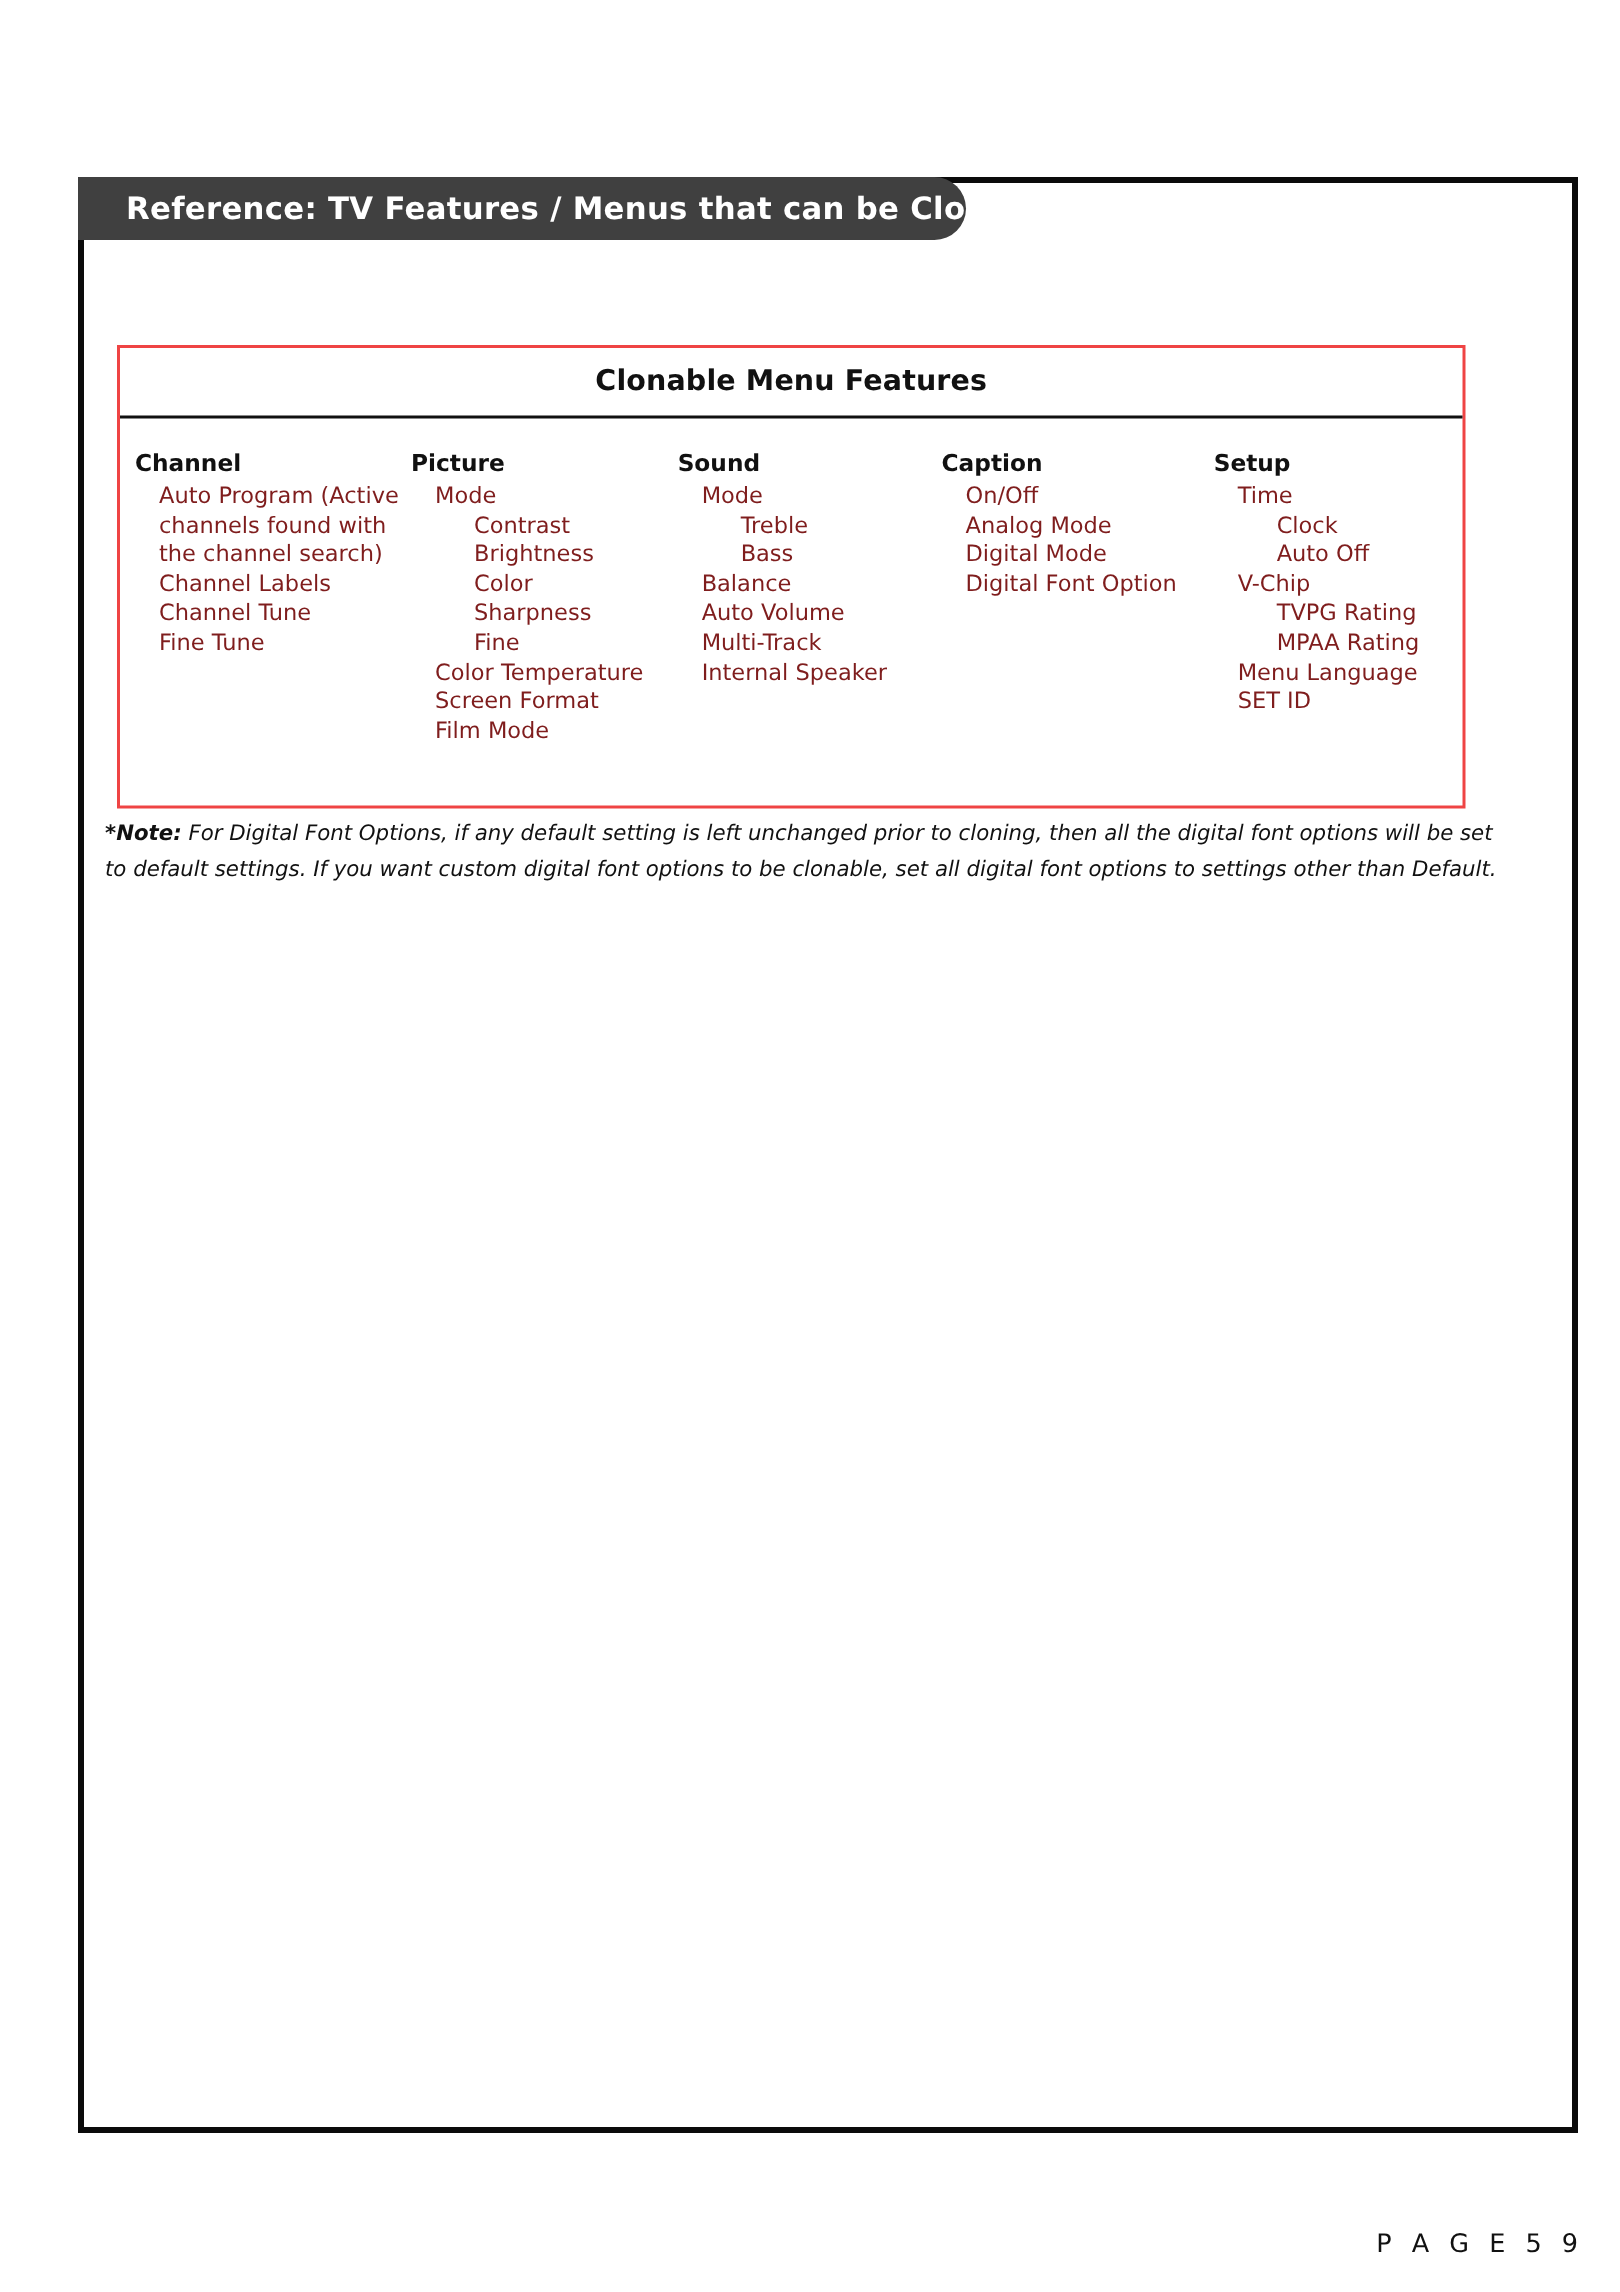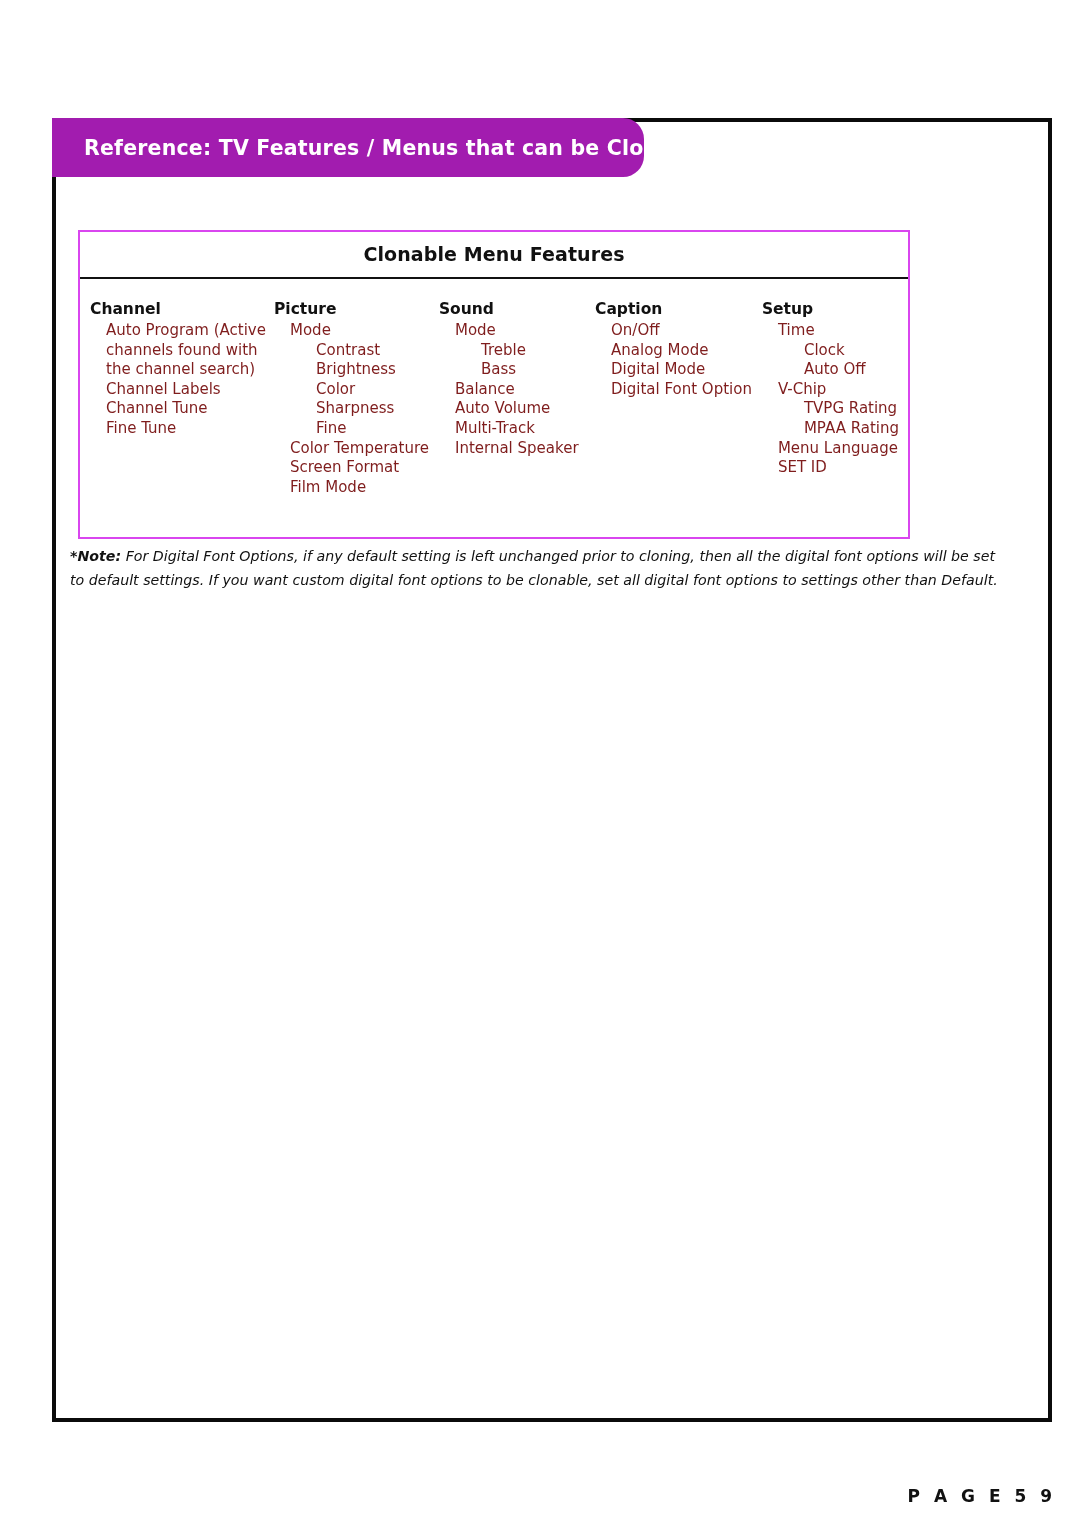--- a/index.html
+++ b/index.html
@@ -26,22 +26,22 @@
     box-sizing: border-box;
     background: #ffffff;
   }
 
   
   .section-header {
     position: absolute;
     left: 52px;
     top: 118px;
     width: 592px;
-    height: 59px;
-    background: #a21caf;
+    height: 42px;
+    background: #404040;
     border-radius: 0 21px 21px 0;
     display: flex;
     align-items: center;
     box-sizing: border-box;
     z-index: 5;
   }
   .section-header-title {
     color: #ffffff;
     font-family: "DejaVu Sans", sans-serif;
     font-size: 20.5px;
@@ -49,22 +49,22 @@
     letter-spacing: 0.2px;
     padding-left: 32px;
     white-space: nowrap;
   }
 
   
   .feature-table {
     position: absolute;
     left: 78px;
     top: 230px;
-    width: 832px;
-    border: 2px solid #d946ef;
+    width: 899px;
+    border: 2px solid #ef4444;
     box-sizing: border-box;
     background: #ffffff;
   }
   .feature-table-caption {
     text-align: center;
     font-size: 19px;
     font-weight: bold;
     font-family: "DejaVu Sans", sans-serif;
     color: #111111;
     padding: 11px 0 12px 0;
@@ -123,21 +123,21 @@
     font-weight: bold;
   }
 
   
   .page-number {
     position: absolute;
     right: 24px;
     bottom: 22px;
     font-family: "DejaVu Sans", sans-serif;
     font-size: 17px;
-    font-weight: bold;
+    font-weight: normal;
     letter-spacing: 4px;
     color: #111111;
     white-space: nowrap;
   }
 </style>
 </head>
 <body>
 
 <div class="page-frame"></div>
 

